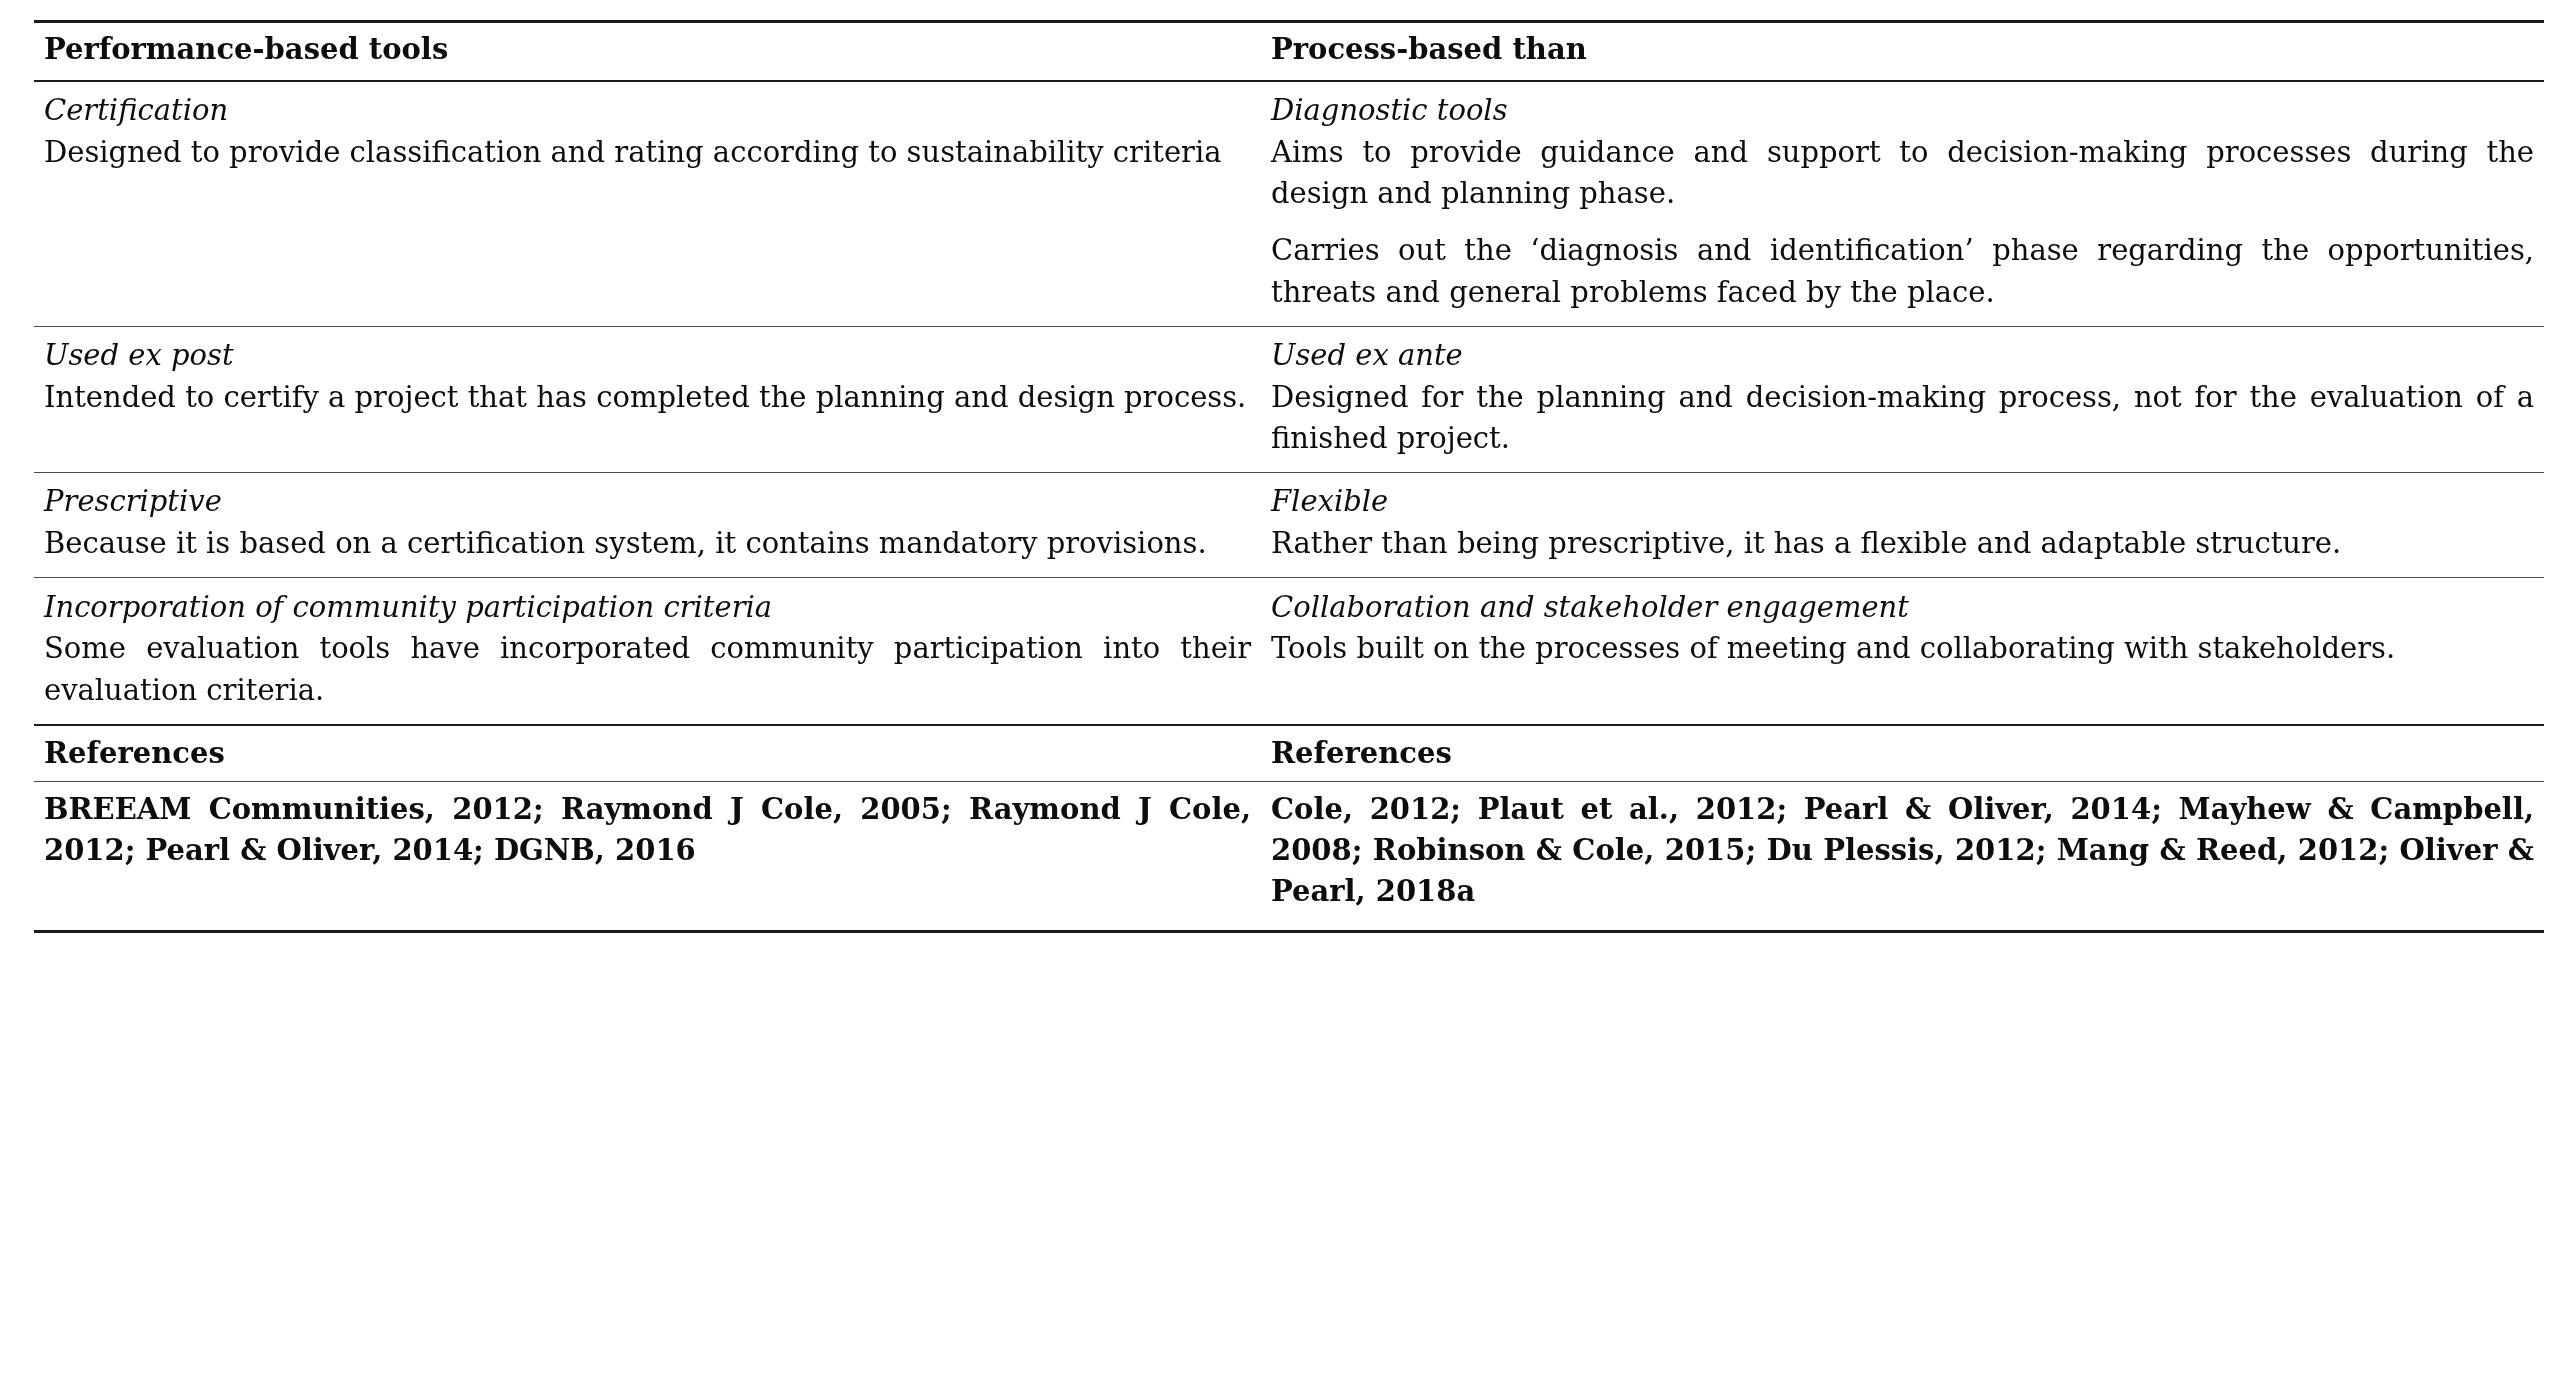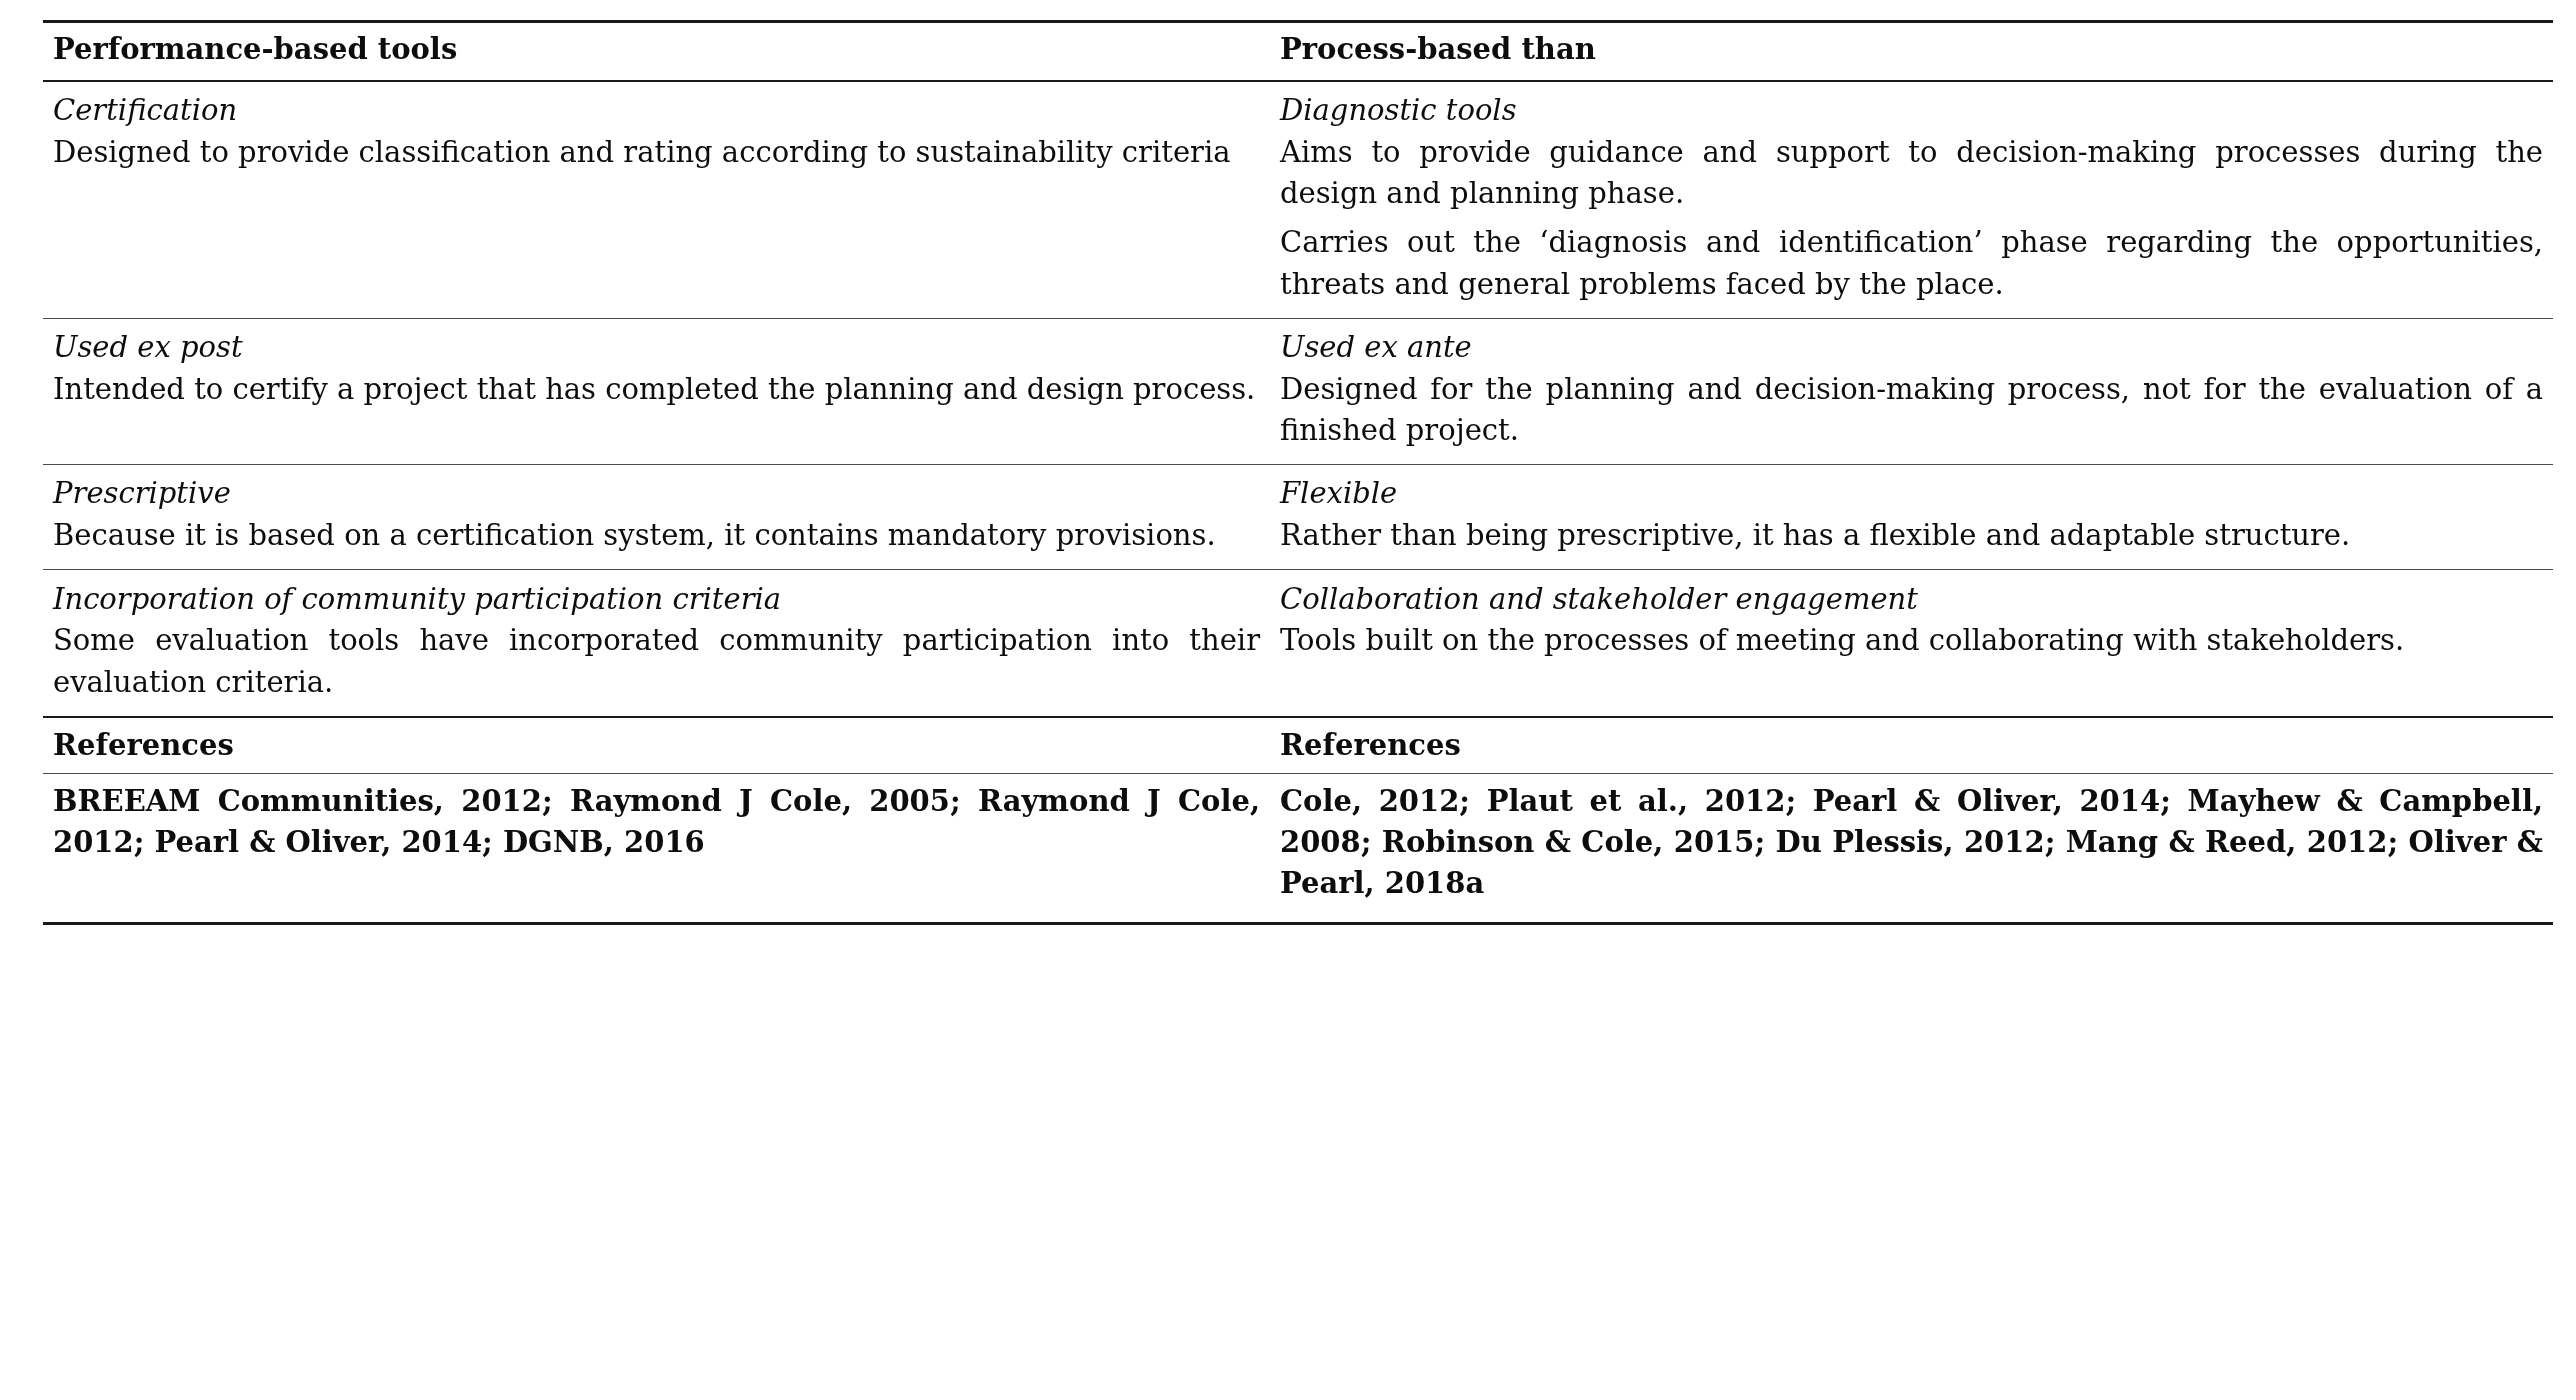--- a/index.html
+++ b/index.html
@@ -11,21 +11,21 @@
     width: 2576px;
     height: 1400px;
     font-family: "DejaVu Serif", serif;
     color: #0d0d0d;
     -webkit-font-smoothing: antialiased;
   }
   .page {
     box-sizing: border-box;
     width: 2178px;
     height: 1400px;
-    padding: 20px 34px 0 43px;
+    padding: 20px 34px 0 34px;
     border-radius: 11px;
   }
   table.cmp-table {
     width: 2510px;
     border-collapse: collapse;
     table-layout: fixed;
     font-size: 29px;
     line-height: 1.42;
   }
   table.cmp-table col.c1 { width: 1227px; }
@@ -58,21 +58,21 @@
     display: block;
     margin-bottom: 0.7px;
   }
   .body-text {
     display: block;
     text-align: justify;
     text-justify: inter-word;
     hyphens: auto;
   }
   .body-text + .body-text {
-    margin-top: 8px;
+    margin-top: 16px;
   }
   .ref-head {
     font-weight: bold;
     display: block;
   }
   td.refhead-cell {
     padding: 7px 10px 7px 10px;
     vertical-align: top;
     margin-top: 18px;
   }

